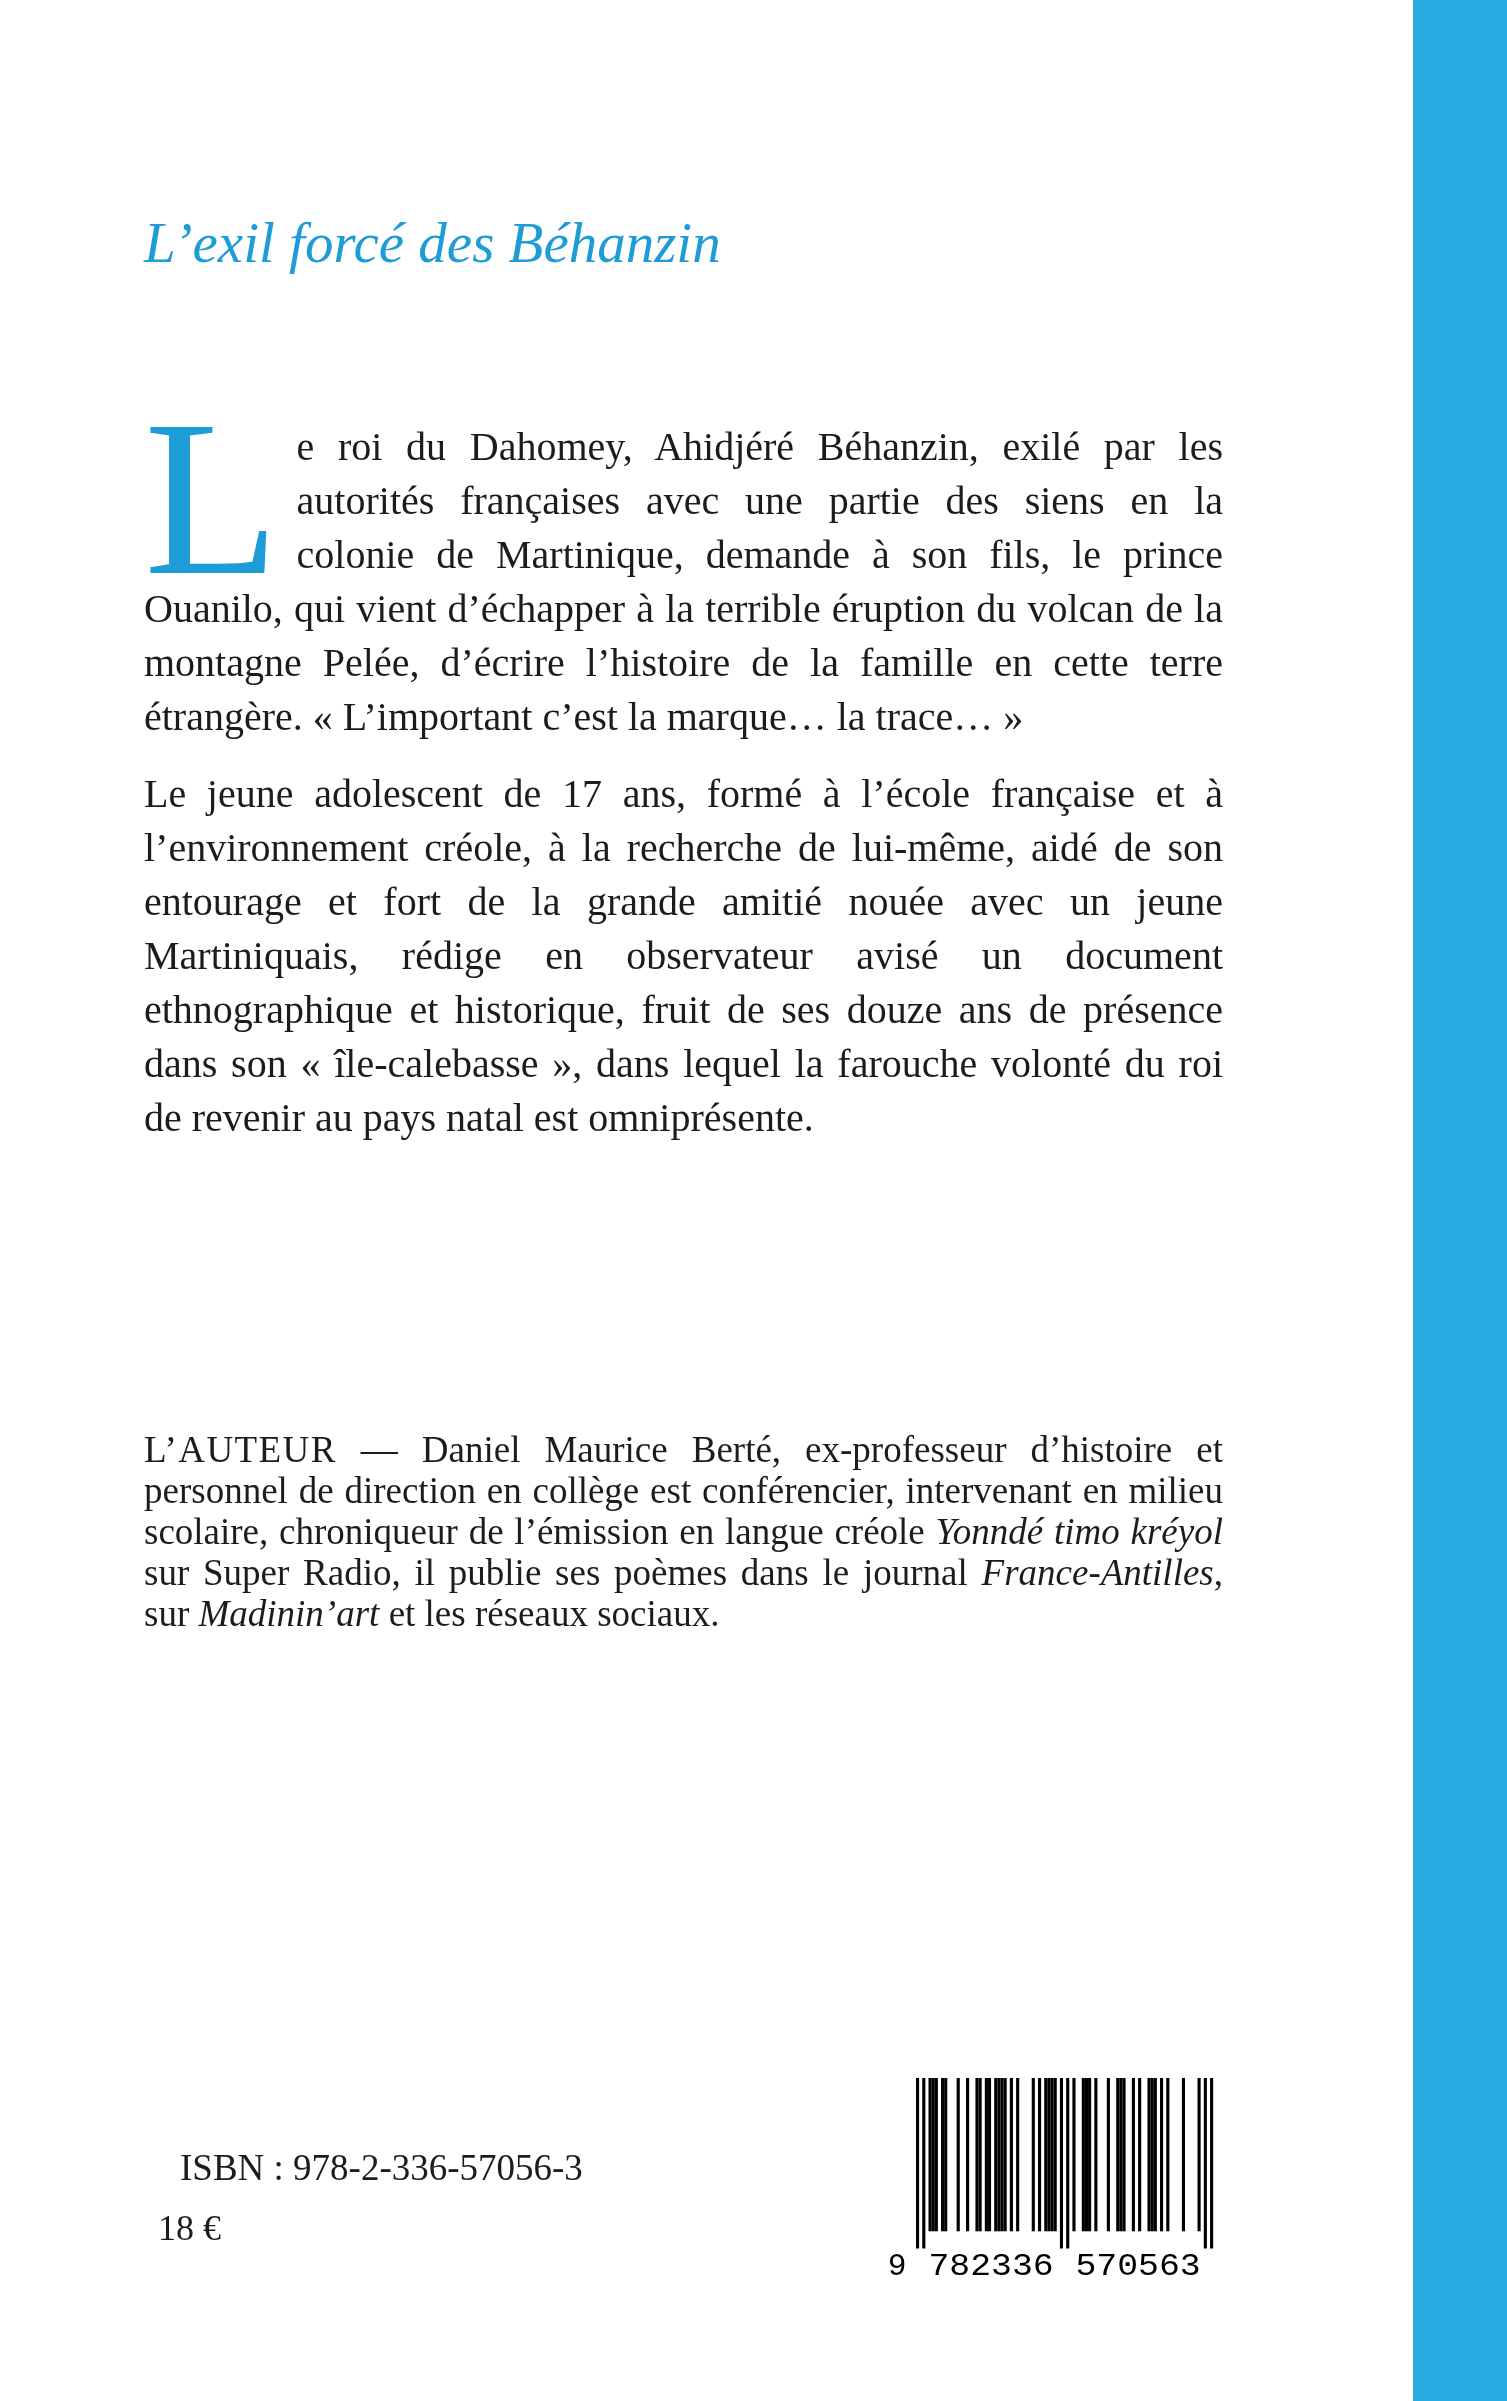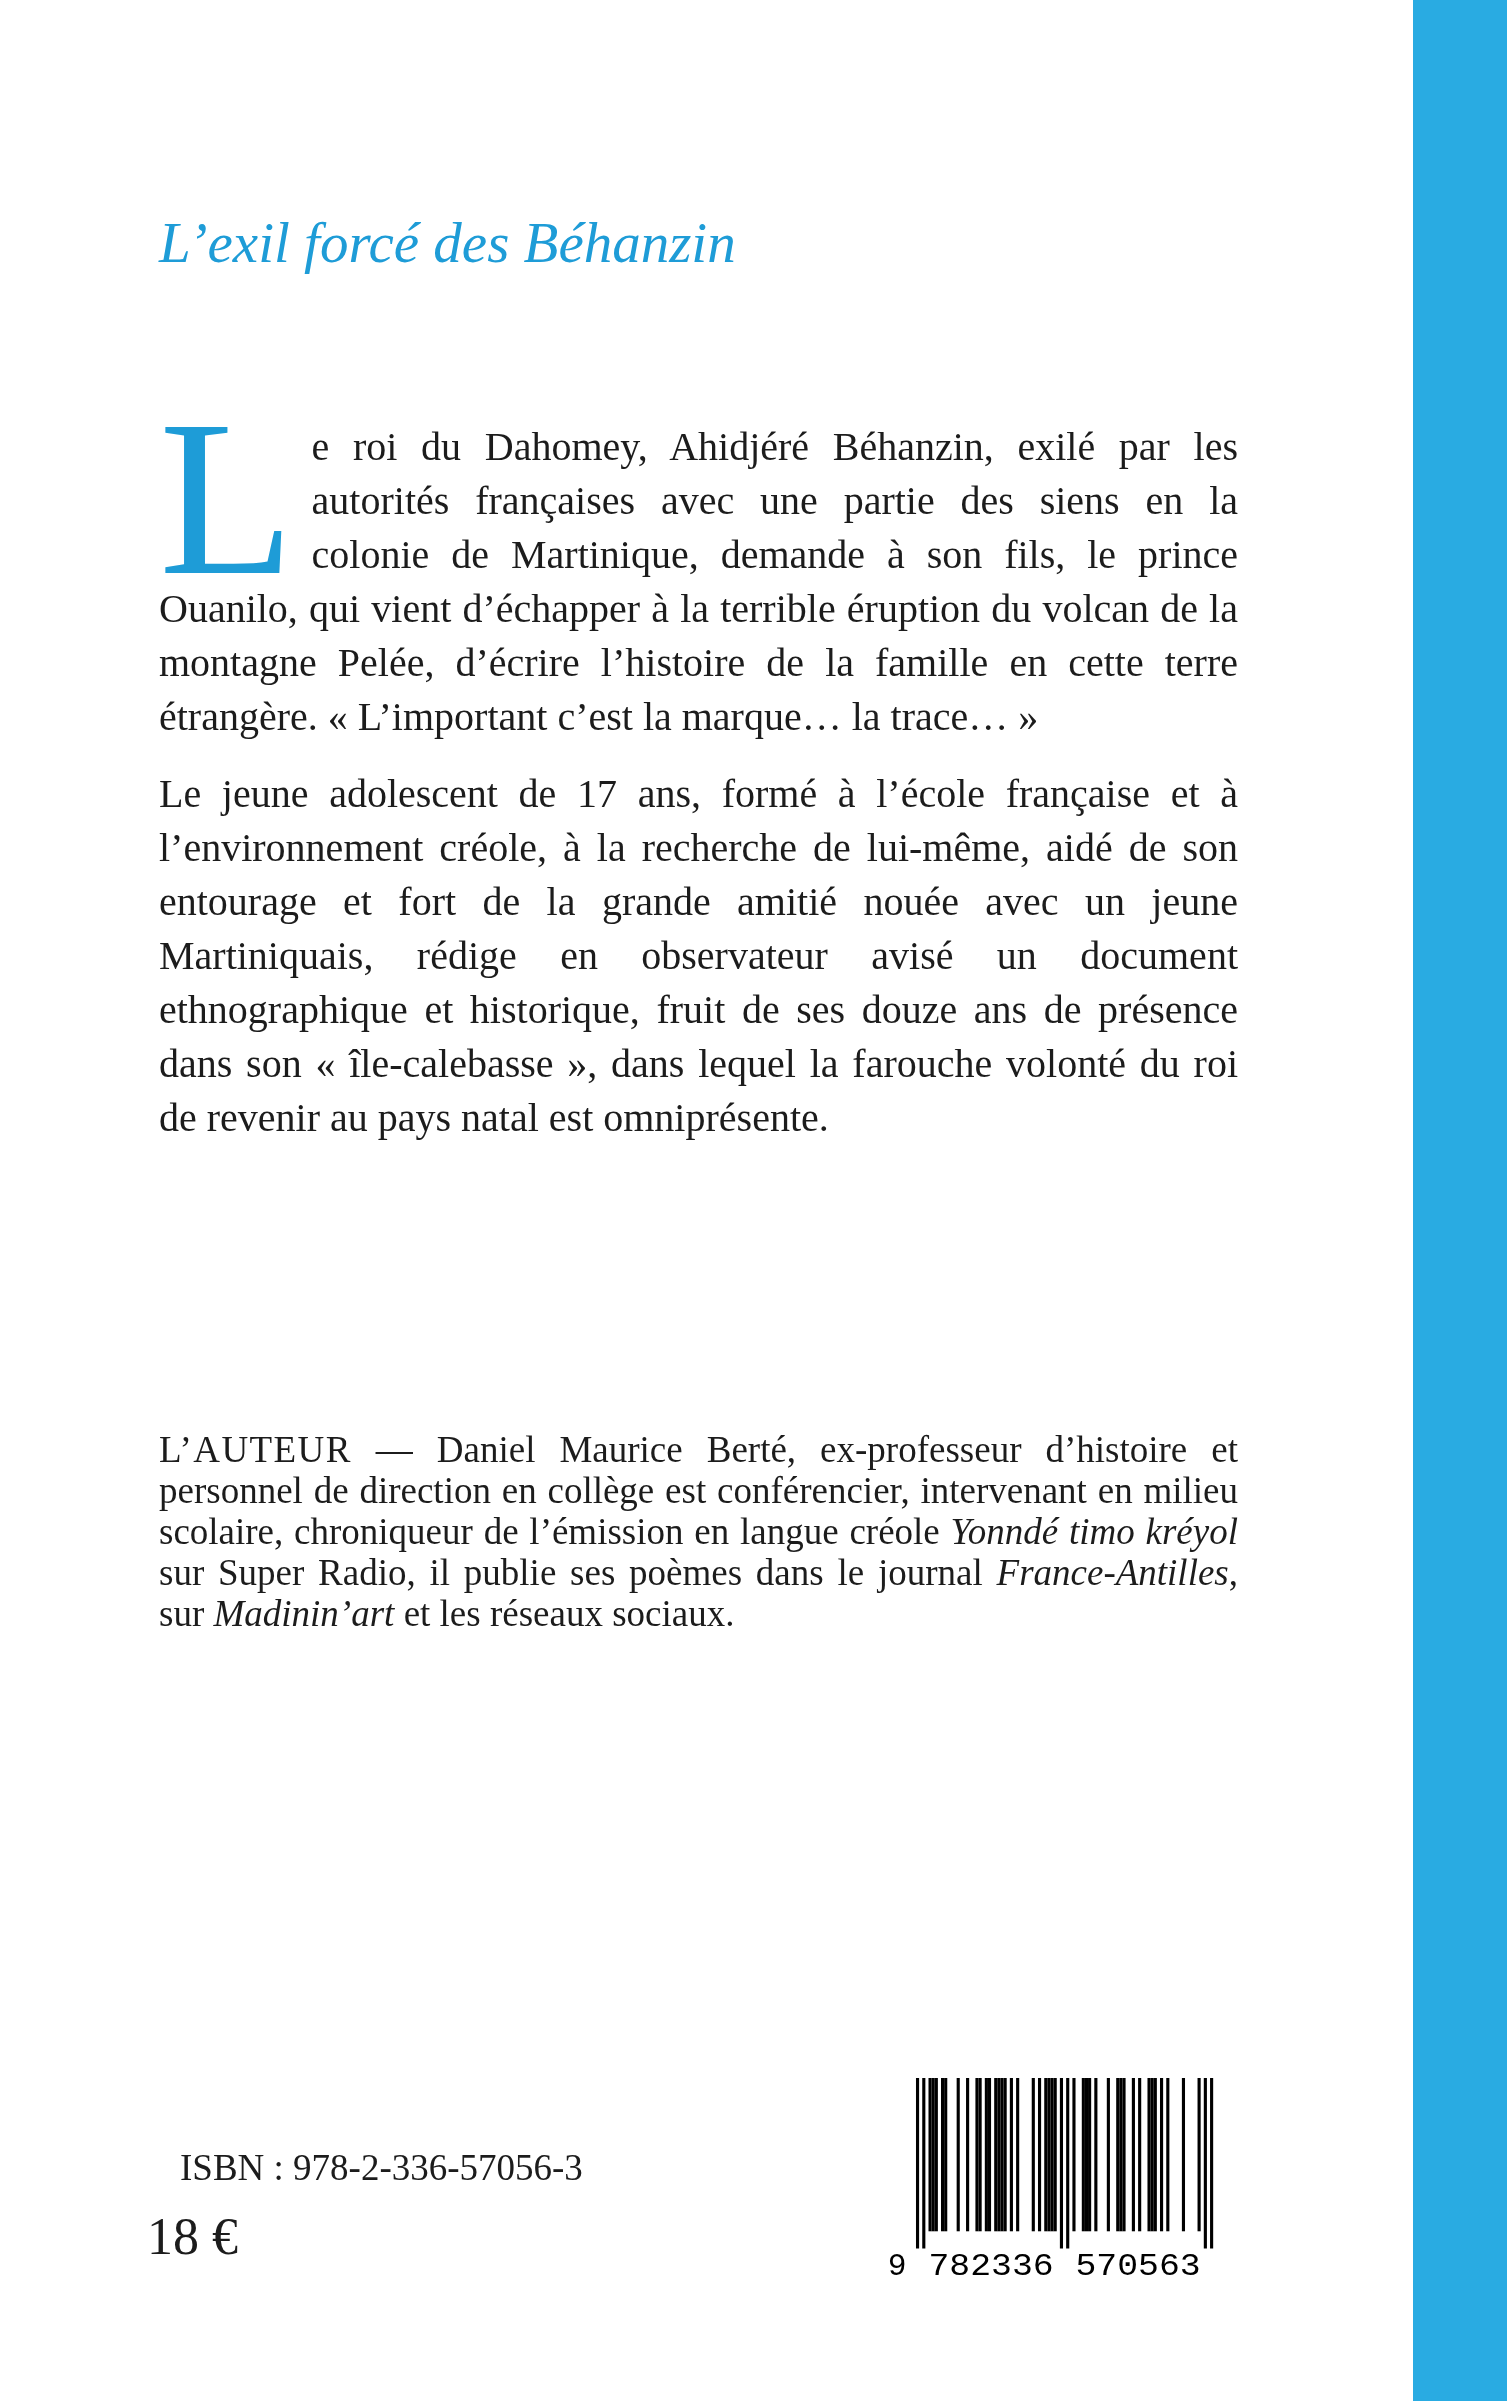--- a/index.html
+++ b/index.html
@@ -16,21 +16,20 @@
   .stripe {
     position: absolute;
     top: 0; right: 0;
     width: 95px; height: 100%;
     background: var(--stripe, #29abe2);
   }
   .content {
     position: absolute;
     left: 144px; top: 208px;
     width: 1079px;
-    margin-left: 15px;
   }
   .title {
     margin: 0;
     font-style: italic;
     font-weight: 400;
     color: var(--accent, #1e9cd7);
     font-size: 57px;
     line-height: 1.22;
   }
   .tline { display: block; }
@@ -62,22 +61,22 @@
   .author-label { letter-spacing: 1.4px; }
 
   .isbn {
     position: absolute;
     left: 144px; top: 2146px;
     font-size: 37px;
     margin-left: 36px;
   }
   .price {
     position: absolute;
-    left: 147px; top: 2207px;
-    font-size: 52px;
+    left: 158px; top: 2207px;
+    font-size: 36px;
   }
 
   .barcode {
     position: absolute;
     left: 880px; top: 2078px;
     width: 341px;
     background: #ffffff;
   }
   .barcode svg { display: block; width: 100%; height: auto; }
   .barcode rect { fill: #000000; }

